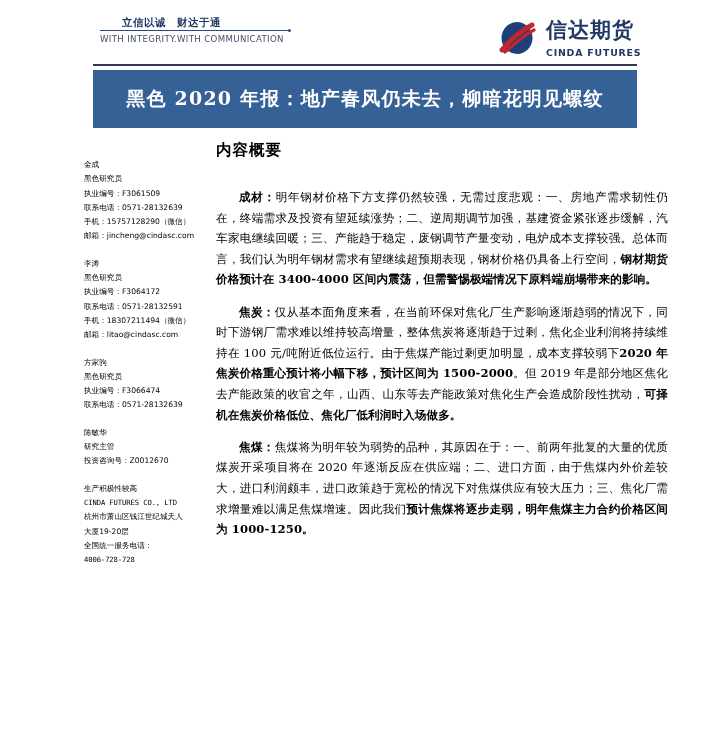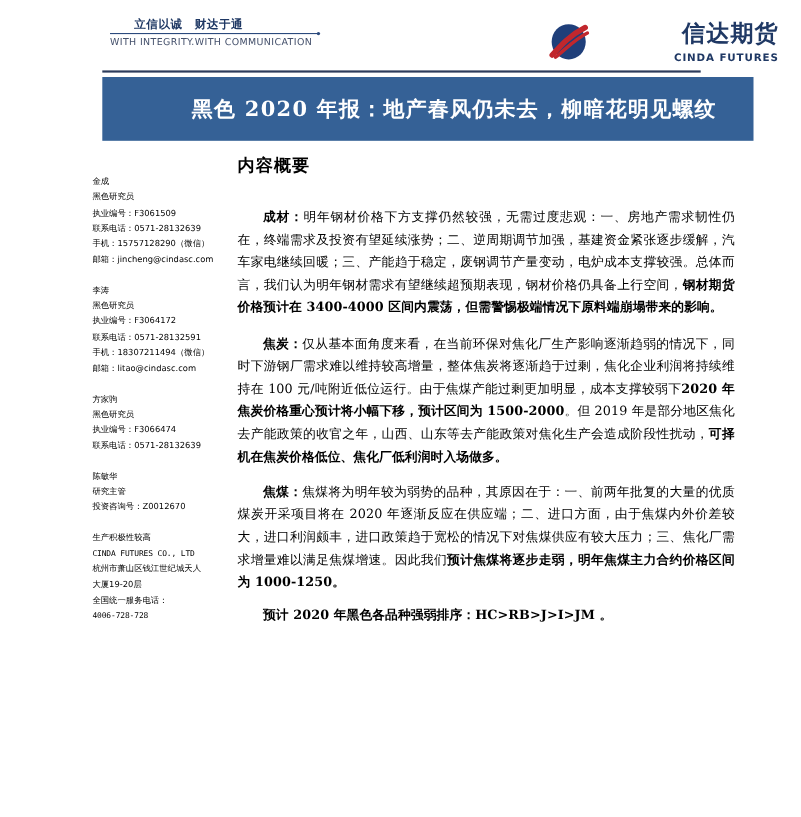--- a/index.html
+++ b/index.html
@@ -75,21 +75,20 @@
   }
   .logo-mark {
     position: absolute;
     left: 0; top: 2px;
     width: 38px; height: 34px;
   }
   .logo-text {
     position: absolute;
     left: 48px;
     top: 0px;
-    text-align: right;
   }
   .logo-cn {
     font-family: "DejaVu Sans", sans-serif;
     font-size: 21px;
     font-weight: bold;
     color: #1f3864;
     letter-spacing: 1px;
     line-height: 23px;
     white-space: nowrap;
   }
@@ -116,21 +115,20 @@
   #title-banner {
     position: absolute;
     left: 93px;
     top: 70px;
     width: 544px;
     height: 58px;
     background: #356196;
     display: flex;
     align-items: center;
     justify-content: center;
-    padding-left: 48px;
   }
   #title-banner .banner-text {
     color: #ffffff;
     font-family: "DejaVu Serif", serif;
     font-weight: bold;
     font-size: 19px;
     letter-spacing: 1.2px;
     white-space: nowrap;
   }
 
@@ -269,14 +267,13 @@
 
 
   <p class="para indent">
     <span class="lead">焦炭：</span><span>仅从基本面角度来看，在当前环保对焦化厂生产影响逐渐趋弱的情况下，同时下游钢厂需求难以维持较高增量，整体焦炭将逐渐趋于过剩，焦化企业利润将持续维持在 100 元/吨附近低位运行。由于焦煤产能过剩更加明显，成本支撑较弱下</span><b>2020 年焦炭价格重心预计将小幅下移，预计区间为 1500-2000</b><span>。但 2019 年是部分地区焦化去产能政策的收官之年，山西、山东等去产能政策对焦化生产会造成阶段性扰动，</span><b>可择机在焦炭价格低位、焦化厂低利润时入场做多。</b>
   </p>
 
   <p class="para indent">
     <span class="lead">焦煤：</span><span>焦煤将为明年较为弱势的品种，其原因在于：一、前两年批复的大量的优质煤炭开采项目将在 2020 年逐渐反应在供应端；二、进口方面，由于焦煤内外价差较大，进口利润颇丰，进口政策趋于宽松的情况下对焦煤供应有较大压力；三、焦化厂需求增量难以满足焦煤增速。因此我们</span><b>预计焦煤将逐步走弱，明年焦煤主力合约价格区间为 1000-1250。</b><span></span>
   </p>
 
-  <p class="para last">预计 2020 年黑色各品种强弱排序：HC&gt;RB&gt;J&gt;I&gt;JM 。</p>
 </div>
 
 </body></html>

